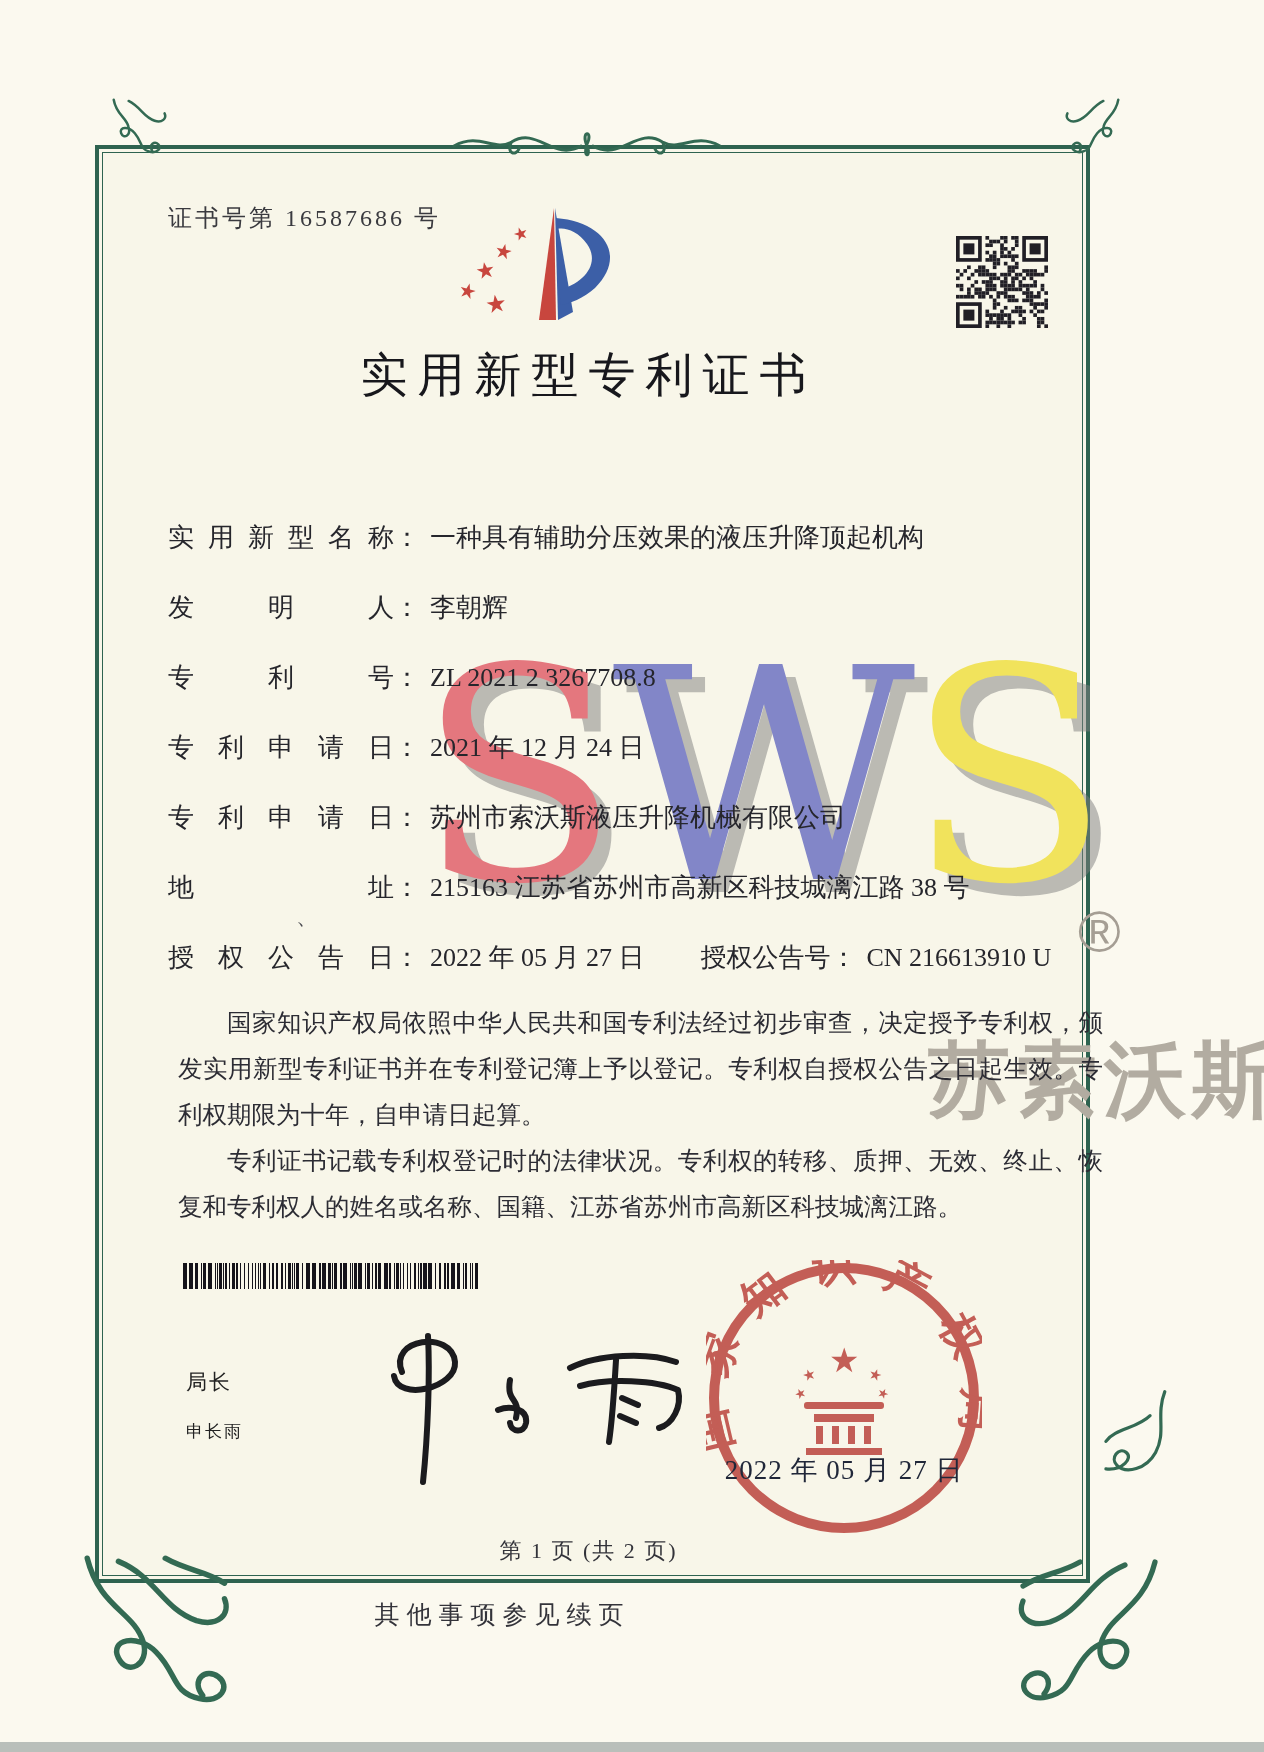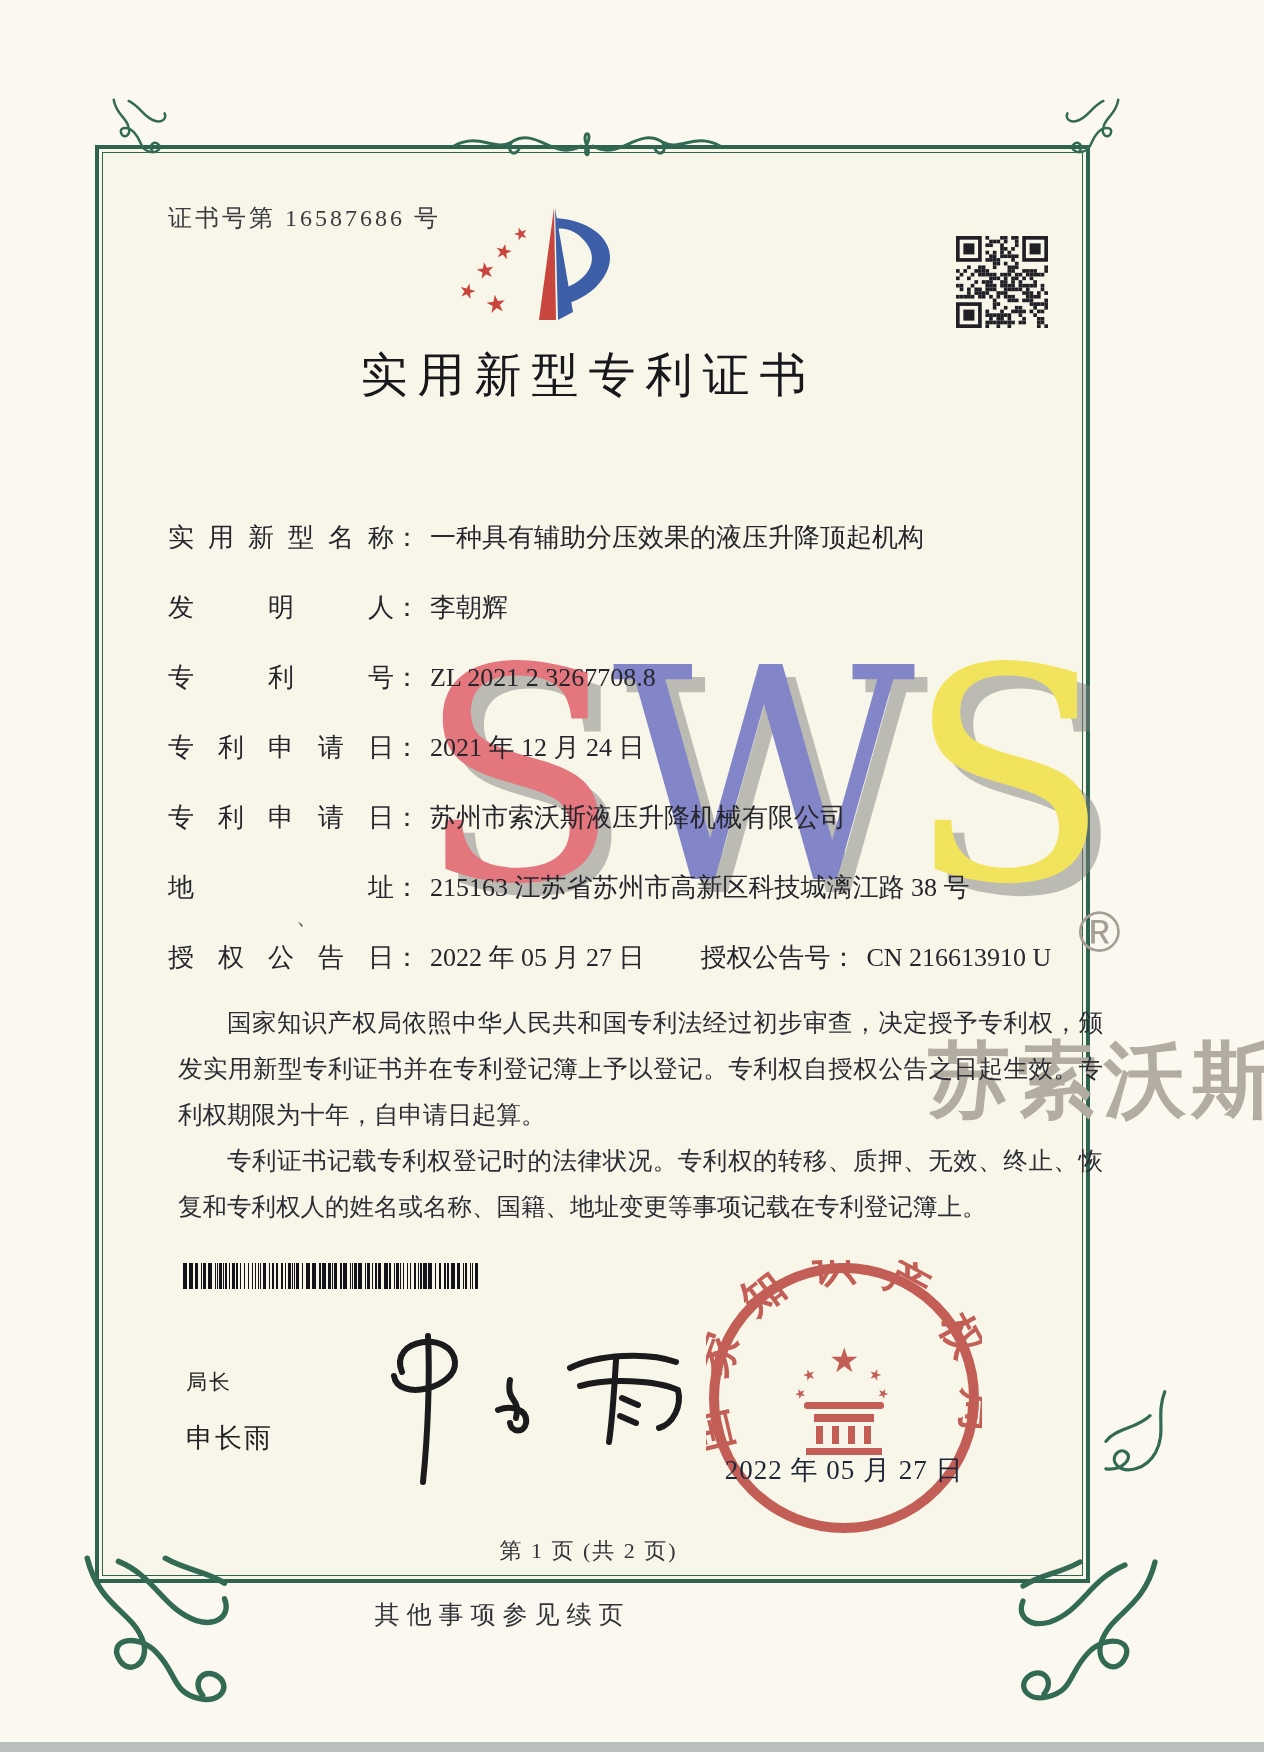--- a/index.html
+++ b/index.html
@@ -32,21 +32,21 @@
   .wm-s2{color:#f1e35c;text-shadow:13px 13px 0 rgba(125,125,125,.5);}
   .wm-reg{position:absolute;left:660px;top:268px;font-size:58px;color:#a59e94;font-family:"Liberation Sans",sans-serif;}
   .wm-sub{position:absolute;left:510px;top:396px;font-size:82px;font-weight:bold;letter-spacing:6px;color:#b2aca1;font-family:"Liberation Sans",sans-serif;white-space:nowrap;}
   
   .body-text{position:absolute;left:130px;top:1000px;width:925px;font-size:24.5px;line-height:46px;text-align:justify;color:#2c2c34;z-index:2;margin-left:48px;}
   .body-text p{margin:0;text-indent:2em;}
   
   .barcode{position:absolute;left:183px;top:1263px;width:302px;height:26px;z-index:2;}
   
   .director-title{position:absolute;left:186px;top:1368px;font-size:21px;color:#222;letter-spacing:2px;z-index:2;font-family:"Liberation Sans",sans-serif;}
-  .director-name{position:absolute;left:186px;top:1420px;font-size:27px;color:#222;letter-spacing:2px;z-index:2;font-family:"Liberation Sans",sans-serif;}
+  .director-name{position:absolute;left:186px;top:1420px;font-size:17px;color:#222;letter-spacing:2px;z-index:2;font-family:"Liberation Sans",sans-serif;}
   .signature{position:absolute;left:358px;top:1322px;width:370px;height:175px;z-index:3;}
   
   .seal{position:absolute;left:706px;top:1260px;width:276px;height:276px;z-index:2;opacity:.93;}
   .seal-date{position:absolute;left:706px;top:1452px;width:276px;text-align:center;font-size:27px;letter-spacing:1px;color:#202739;z-index:3;}
   
   .page-num{position:absolute;left:95px;top:1536px;width:987px;text-align:center;font-size:22px;letter-spacing:2px;color:#33333a;z-index:2;}
   .footer-note{position:absolute;left:0;top:1598px;width:1005px;text-align:center;font-size:25px;letter-spacing:7px;color:#33333a;z-index:2;}
 </style>
 </head>
 <body>
@@ -370,21 +370,21 @@
       <span class="f-label">地址</span><span class="f-colon">：</span><span class="f-value">215163 江苏省苏州市高新区科技城漓江路 38 号</span>
     </div>
     <div class="field-row">
       <span class="f-label">授权公告日</span><span class="f-colon">：</span><span class="f-value">2022 年 05 月 27 日</span><span class="f-group2"><span>授权公告号</span><span>：</span><span class="f-value">CN 216613910 U</span></span>
     </div>
   </div>
   <div class="stray-mark">、</div>
 
   <div class="body-text">
     <p>国家知识产权局依照中华人民共和国专利法经过初步审查，决定授予专利权，颁发实用新型专利证书并在专利登记簿上予以登记。专利权自授权公告之日起生效。专利权期限为十年，自申请日起算。</p>
-    <p>专利证书记载专利权登记时的法律状况。专利权的转移、质押、无效、终止、恢复和专利权人的姓名或名称、国籍、地址变更等事项记载在专利登记簿上。</p>
+    <p>专利证书记载专利权登记时的法律状况。专利权的转移、质押、无效、终止、恢复和专利权人的姓名或名称、国籍、江苏省苏州市高新区科技城漓江路。</p>
   </div>
 
   <svg id="barcode" class="barcode" viewBox="0 0 302 26" preserveAspectRatio="none">
       <rect x="0" y="0" width="4" height="26" fill="#15131a"></rect>
       <rect x="6" y="0" width="4" height="26" fill="#15131a"></rect>
       <rect x="12" y="0" width="3" height="26" fill="#15131a"></rect>
       <rect x="18" y="0" width="1" height="26" fill="#15131a"></rect>
       <rect x="20" y="0" width="3" height="26" fill="#15131a"></rect>
       <rect x="25" y="0" width="4" height="26" fill="#15131a"></rect>
       <rect x="32" y="0" width="1" height="26" fill="#15131a"></rect>

